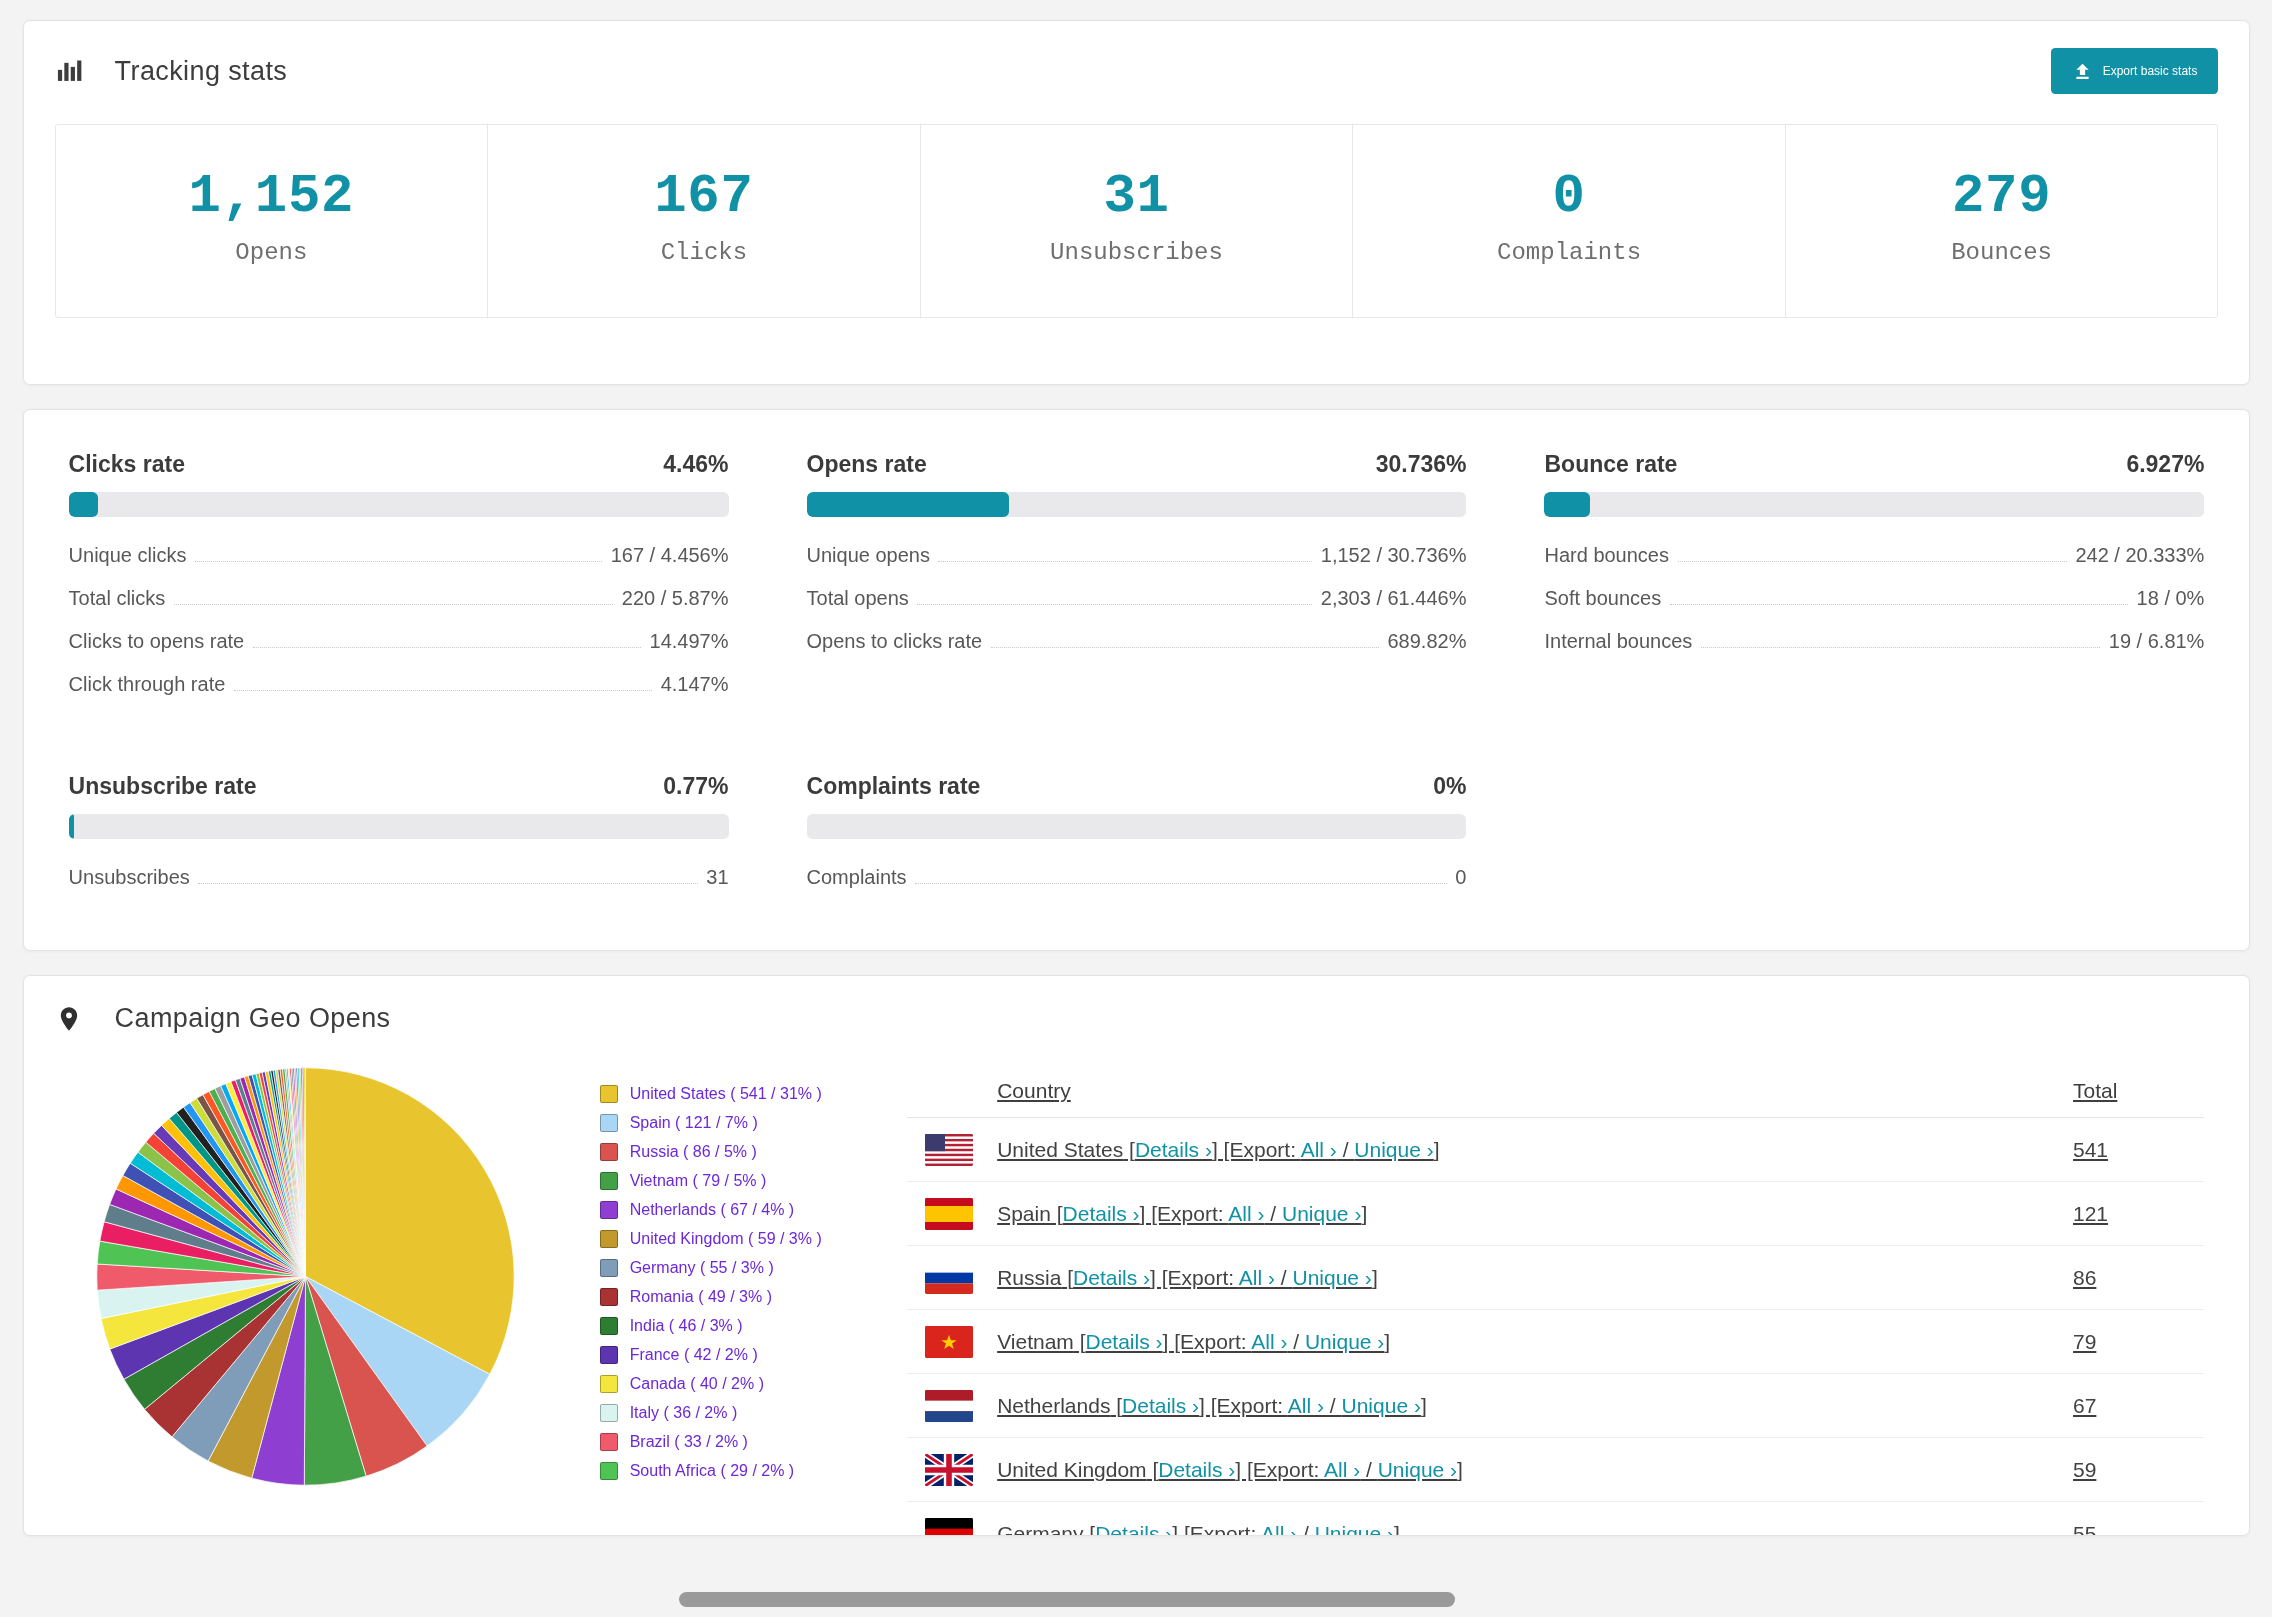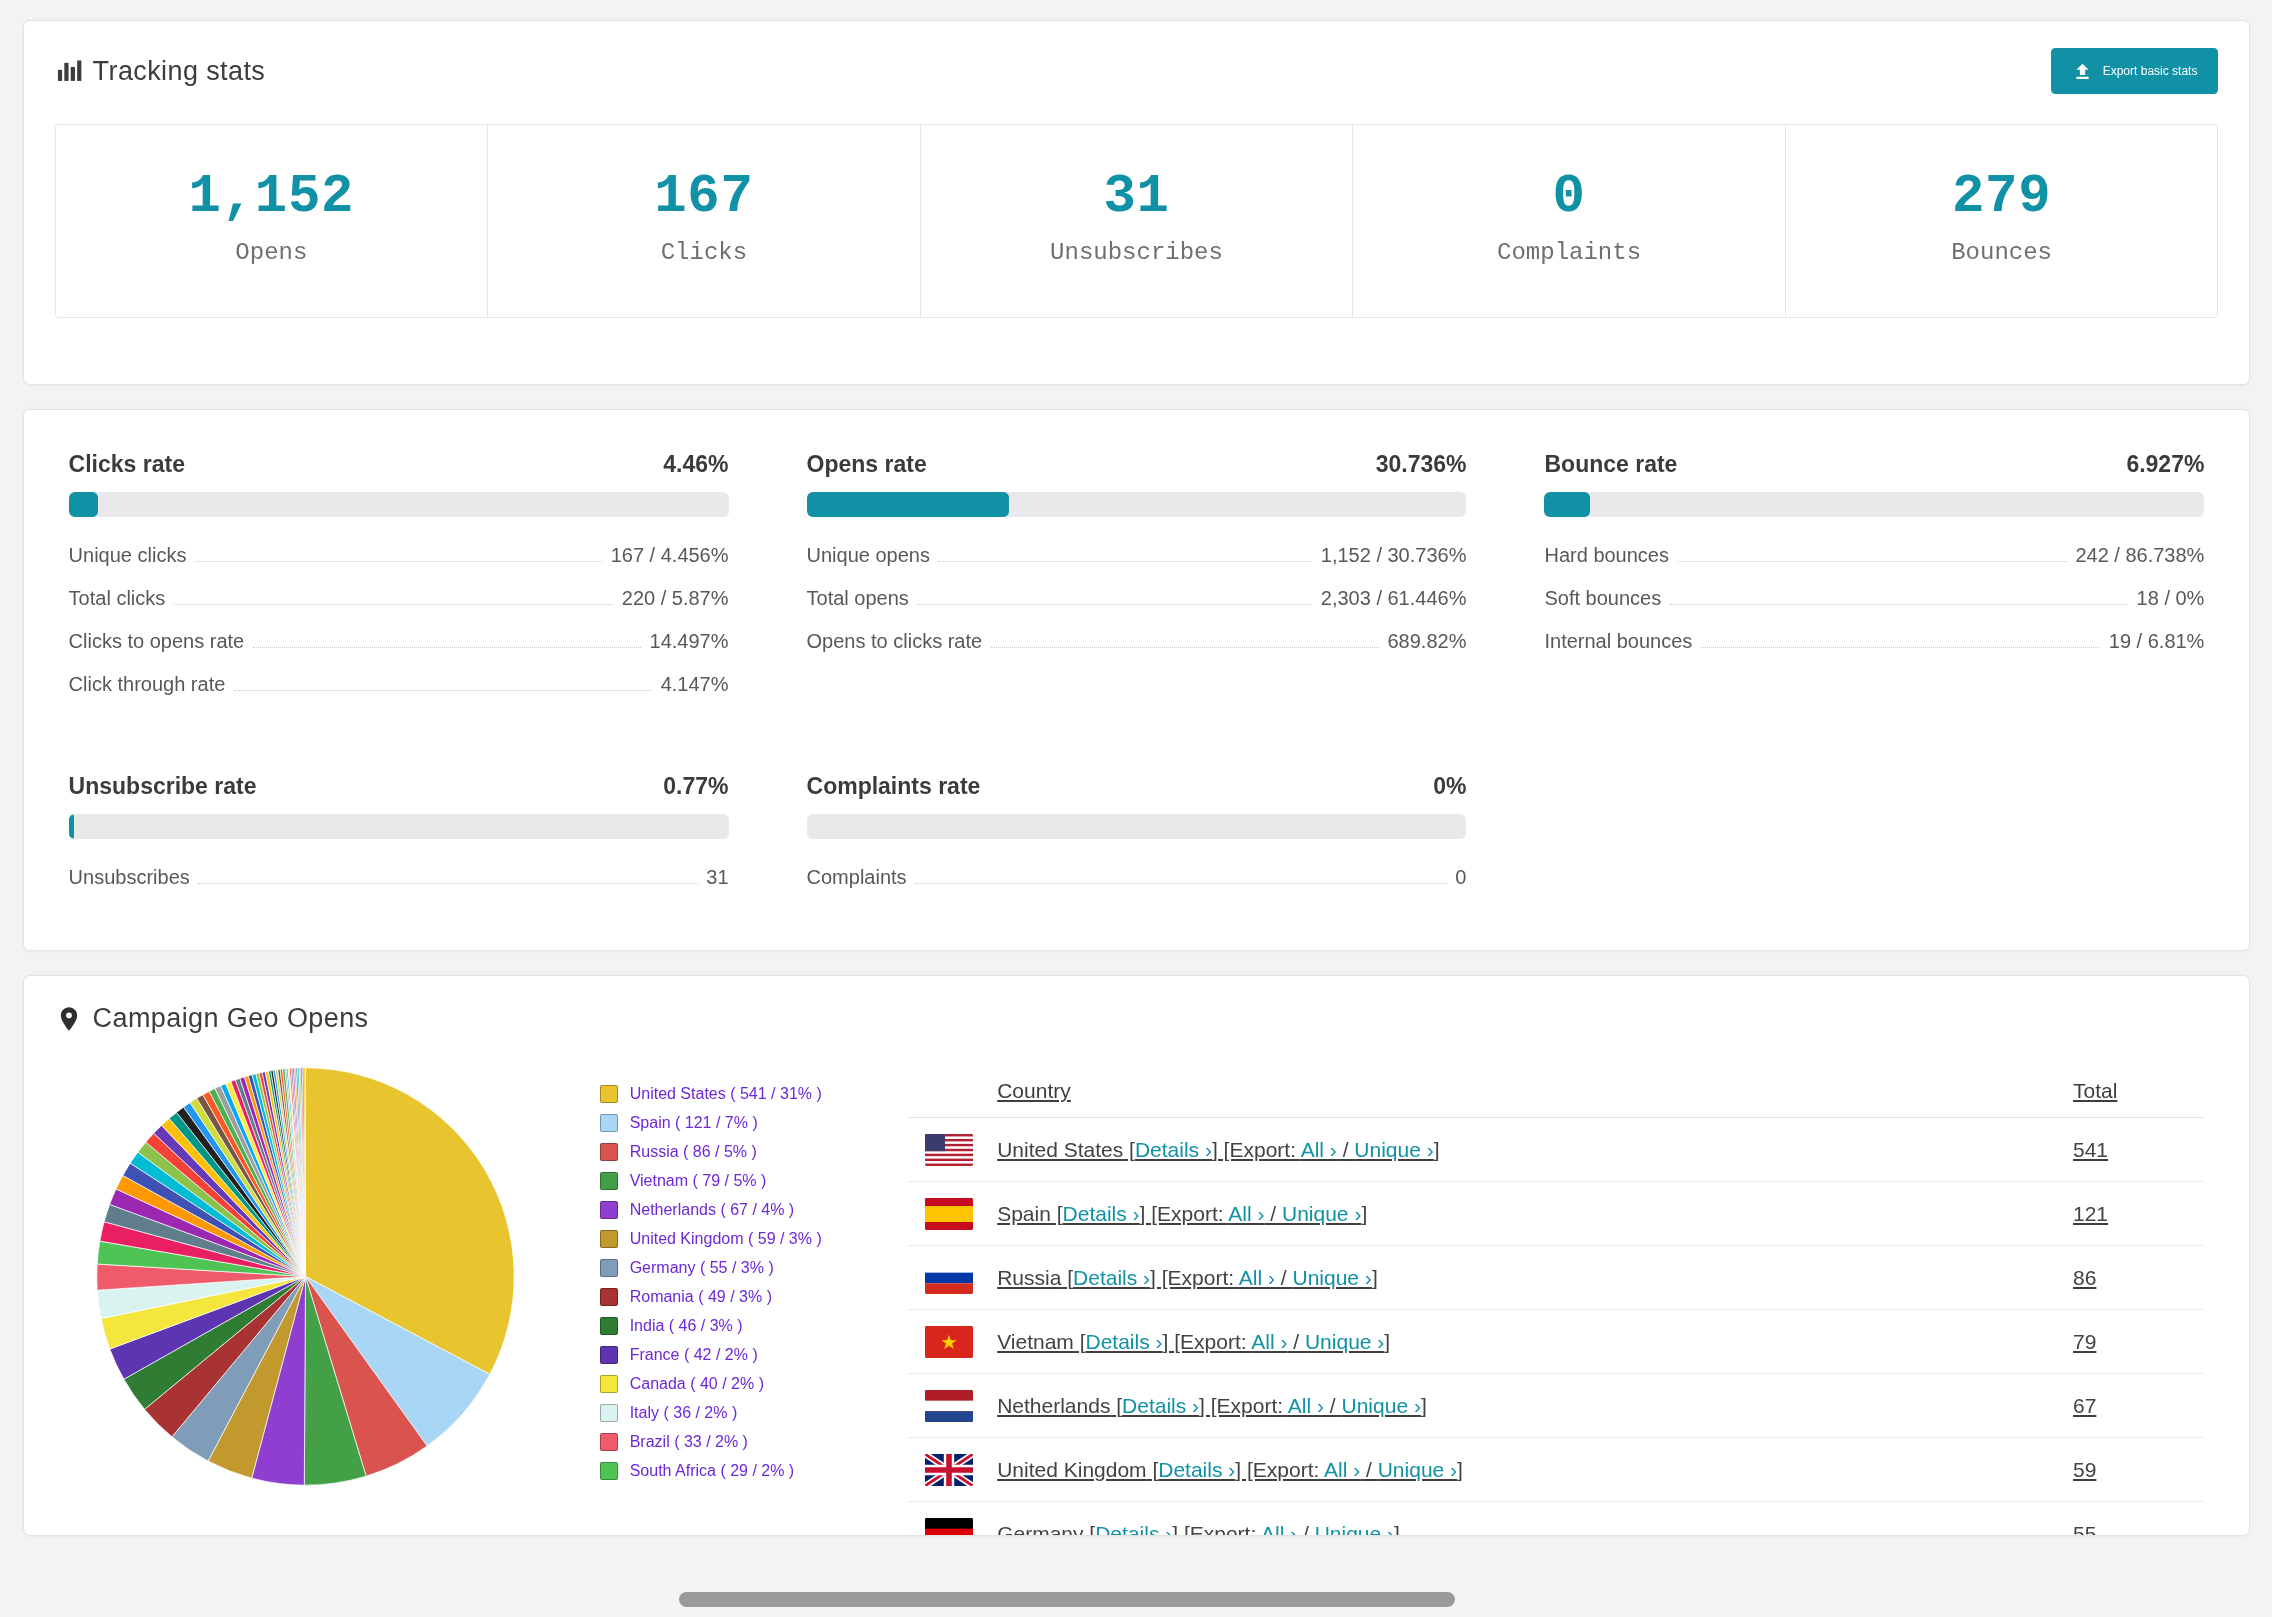--- a/index.html
+++ b/index.html
@@ -11,21 +11,21 @@
     position:relative;
   }
   .page { padding:20px 22.6px 0; display:flex; flex-direction:column; gap:24px; }
   .card {
     background:#fff;
     border:0.7px solid #e3e3e3;
     border-radius:7px;
     box-shadow:0 0.7px 3.5px rgba(0,0,0,.04);
   }
   .card-head { display:flex; justify-content:space-between; align-items:center; padding:27px 31px 0; }
-  .head-left { display:flex; align-items:center; gap:10px; }
+  .head-left { display:flex; align-items:center; gap:32px; }
   .head-left h2 { font-size:27px; font-weight:500; color:#3d3d3d; letter-spacing:0.4px; }
   .hicon { display:inline-flex; align-items:center; }
 
   .export-btn {
     display:flex; align-items:center; gap:10px;
     background:var(--accent,#1191a5); color:#fff;
     border:none; border-radius:4.2px;
     font-family:"Liberation Sans",sans-serif;
     font-size:12px; font-weight:500;
     padding:12.7px 21px; cursor:pointer;
@@ -186,21 +186,21 @@
             <span class="rate-title">Bounce rate</span>
             <span class="rate-pct">6.927%</span>
           </div>
           <div class="bar">
             <div class="bar-fill" style="width: 6.927%;"></div>
           </div>
           <div class="rrows">
             <div class="rrow">
               <span class="rlabel">Hard bounces</span>
               <span class="leader"></span>
-              <span class="rvalue">242 / 86.738%</span>
+              <span class="rvalue">242 / 20.333%</span>
             </div>
             <div class="rrow">
               <span class="rlabel">Soft bounces</span>
               <span class="leader"></span>
               <span class="rvalue">18 / 0%</span>
             </div>
             <div class="rrow">
               <span class="rlabel">Internal bounces</span>
               <span class="leader"></span>
               <span class="rvalue">19 / 6.81%</span>

